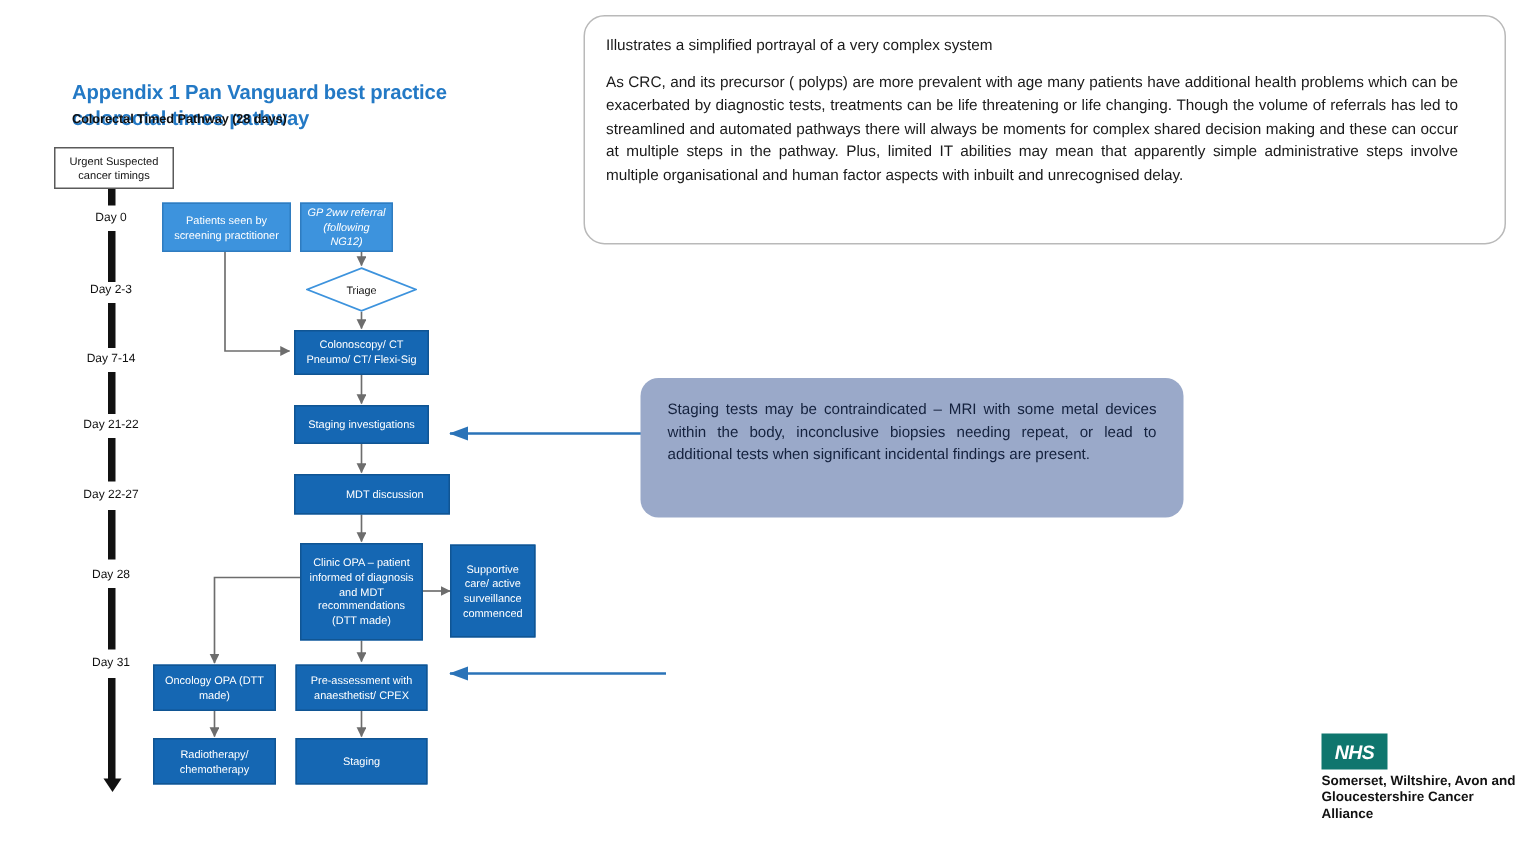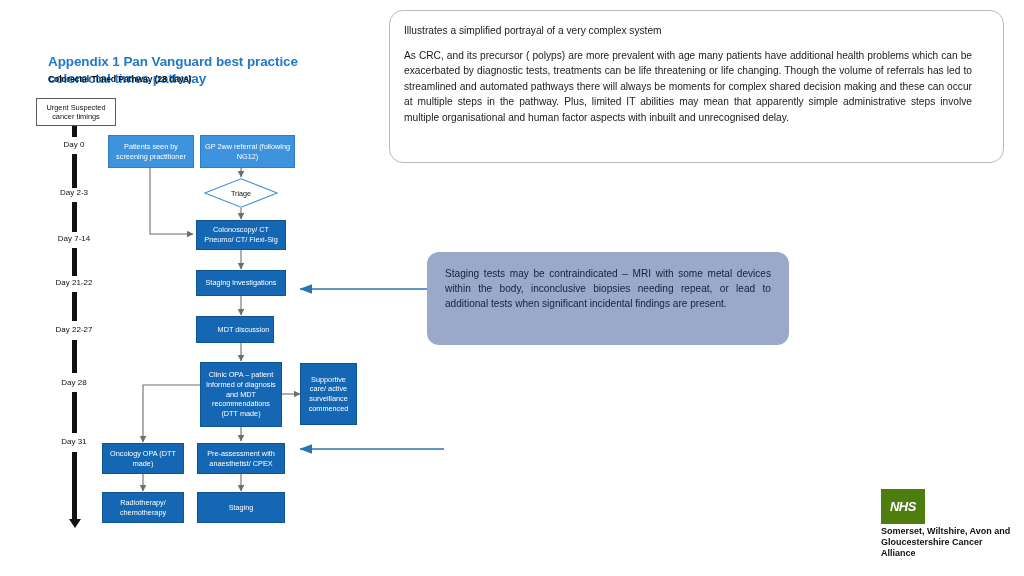--- a/index.html
+++ b/index.html
@@ -76,21 +76,21 @@
     position:absolute;box-sizing:border-box;border-radius:12px;
     background:#9aa9c9;color:#14213d;
     font-size:10.1px;line-height:1.5;padding:14px 18px;
   }
   #callout-mid{left:427px;top:252px;width:362px;height:93px;}
   #callout-bot{left:447px;top:412px;width:362px;height:78px;}
 
   
   #nhs{position:absolute;left:881px;top:489px;width:130px;}
   #nhs-mark{
-    width:44px;height:35px;background:#4d7c0f;color:#fff;
+    width:44px;height:24px;background:#0f766e;color:#fff;
     font-style:italic;font-weight:bold;font-size:13px;
     display:flex;align-items:center;justify-content:center;
     letter-spacing:-0.4px;
   }
   #nhs-text{
     margin-top:2px;font-size:9px;font-weight:bold;color:#111;line-height:1.22;
   }
 </style>
 </head>
 <body>
@@ -150,34 +150,34 @@
     <line x1="143" y1="474" x2="143" y2="491" stroke="#6d6d6d" stroke-width="1.1" marker-end="url(#ahGray)"></line>
 
     <line x1="241" y1="474" x2="241" y2="491" stroke="#6d6d6d" stroke-width="1.1" marker-end="url(#ahGray)"></line>
 
     <line x1="444" y1="289" x2="300" y2="289" stroke="#2a73b8" stroke-width="1.6" marker-end="url(#ahBlue)"></line>
     <line x1="444" y1="449" x2="300" y2="449" stroke="#2a73b8" stroke-width="1.6" marker-end="url(#ahBlue)"></line>
   </svg>
 
   <div class="fbox light" style="left:108px;top:135px;width:86px;height:33px;">Patients seen by screening practitioner</div>
 
-  <div class="fbox light" style="left:200px;top:135px;width:95px;height:33px;">GP 2ww referral (following NG12)</div>
+  <div class="fbox light" style="left:200px;top:135px;width:62px;height:33px;font-style:italic;">GP 2ww referral (following NG12)</div>
 
   <div id="triage-wrap">
     <svg width="74" height="30" viewBox="0 0 74 30">
       <polygon points="37,0.8 73.2,15 37,29.2 0.8,15" fill="#ffffff" stroke="#3d93dd" stroke-width="1.2"></polygon>
     </svg>
     <div id="triage-label">Triage</div>
   </div>
 
   <div class="fbox dark" style="left:196px;top:220px;width:90px;height:30px;">Colonoscopy/ CT Pneumo/ CT/ Flexi-Sig</div>
 
   <div class="fbox dark" style="left:196px;top:270px;width:90px;height:26px;">Staging investigations</div>
 
-  <div class="fbox dark" style="left:196px;top:316px;width:78px;height:27px;padding-left:20px;">MDT discussion</div>
+  <div class="fbox dark" style="left:196px;top:316px;width:104px;height:27px;padding-left:20px;">MDT discussion</div>
 
   <div class="fbox dark" style="left:200px;top:362px;width:82px;height:65px;">Clinic OPA – patient informed of diagnosis and MDT recommendations (DTT made)</div>
 
   <div class="fbox dark" style="left:300px;top:363px;width:57px;height:62px;">Supportive care/ active surveillance commenced</div>
 
   <div class="fbox dark" style="left:102px;top:443px;width:82px;height:31px;">Oncology OPA (DTT made)</div>
 
   <div class="fbox dark" style="left:102px;top:492px;width:82px;height:31px;">Radiotherapy/ chemotherapy</div>
 
   <div class="fbox dark" style="left:197px;top:443px;width:88px;height:31px;">Pre-assessment with anaesthetist/ CPEX</div>

